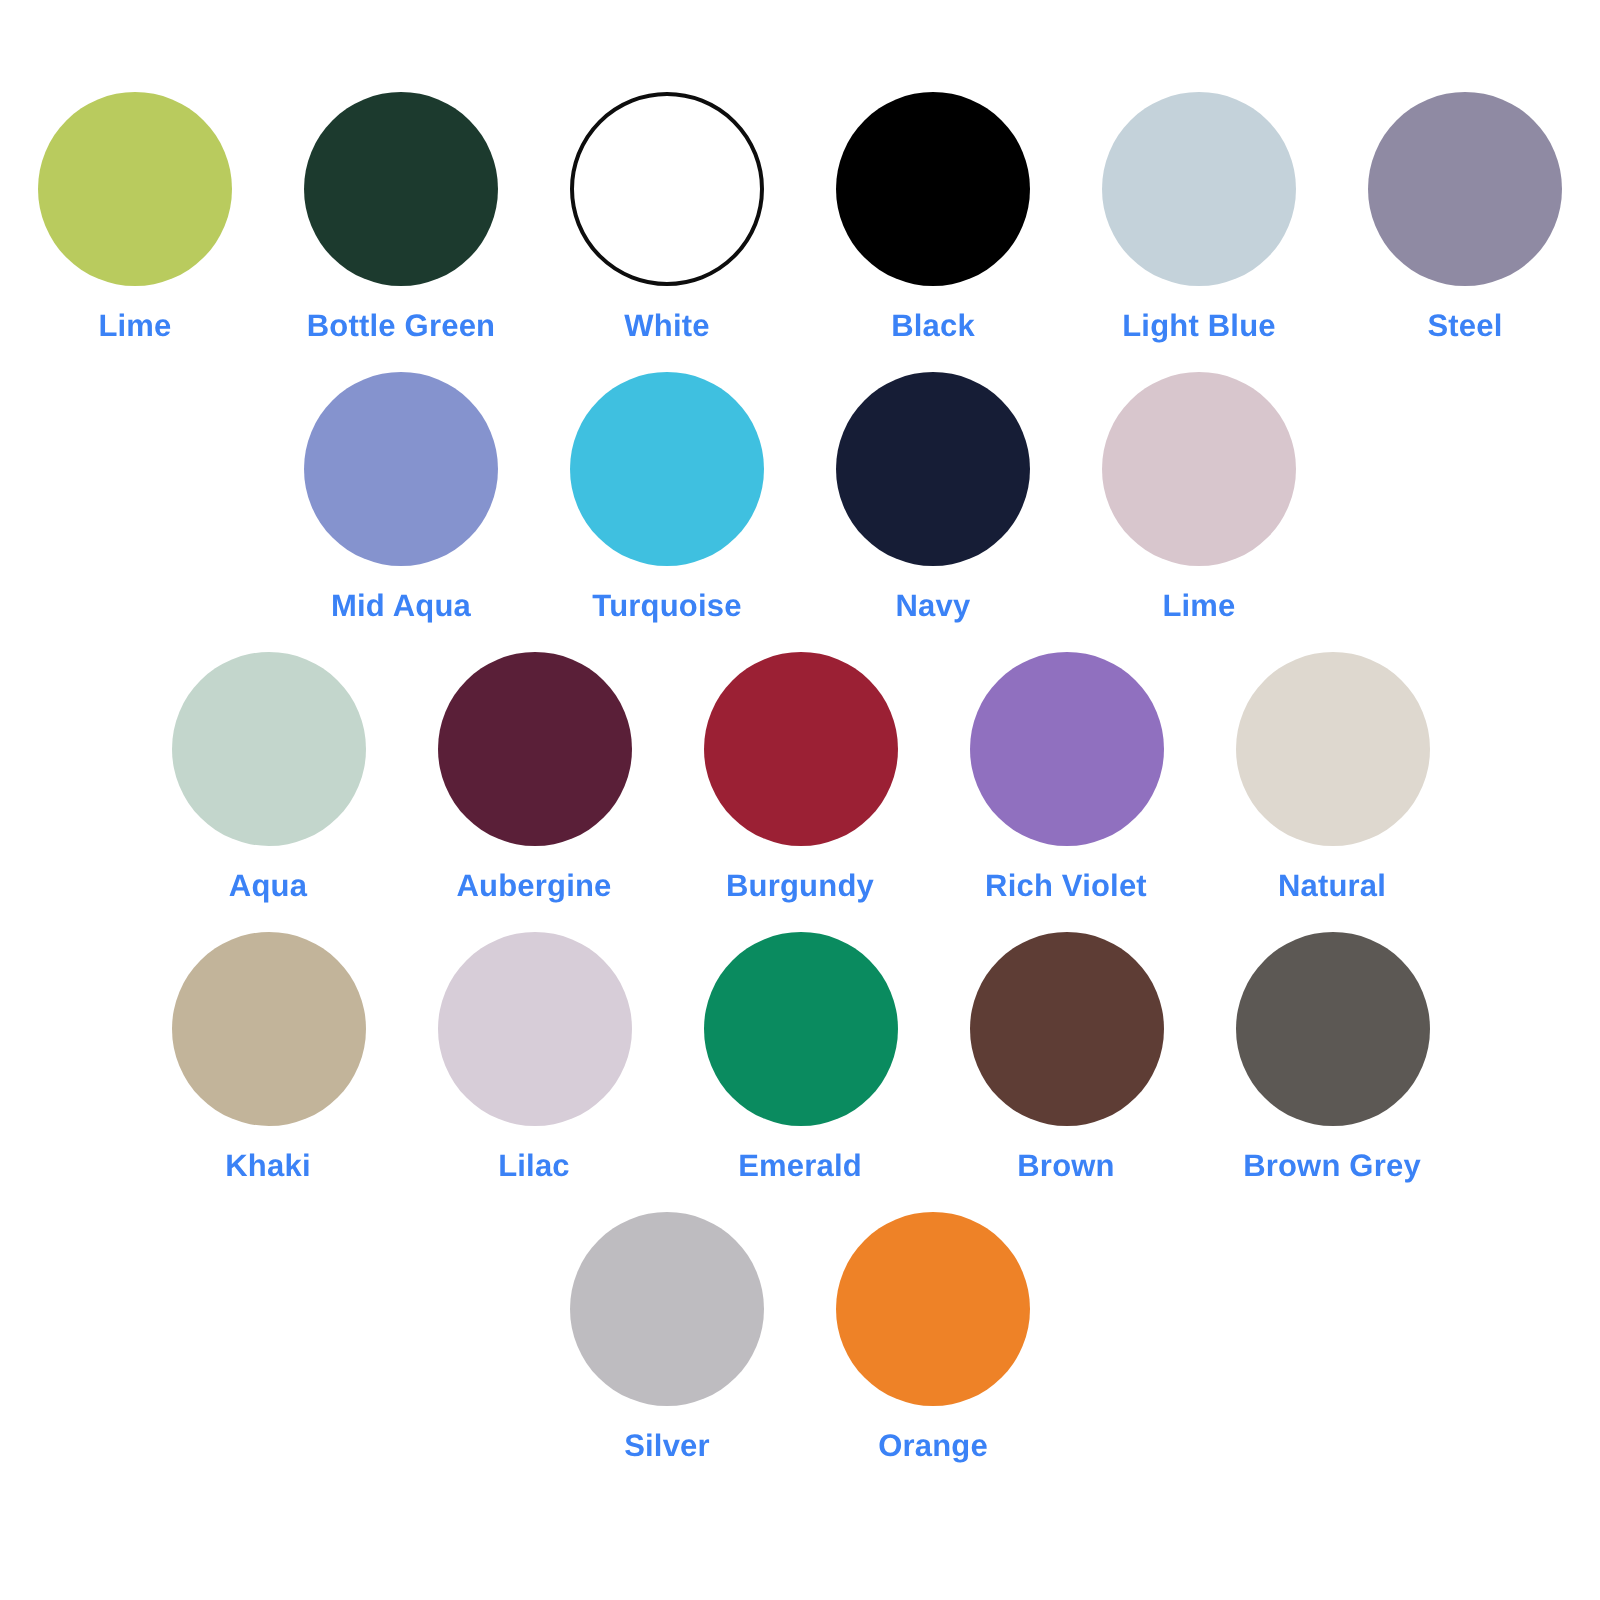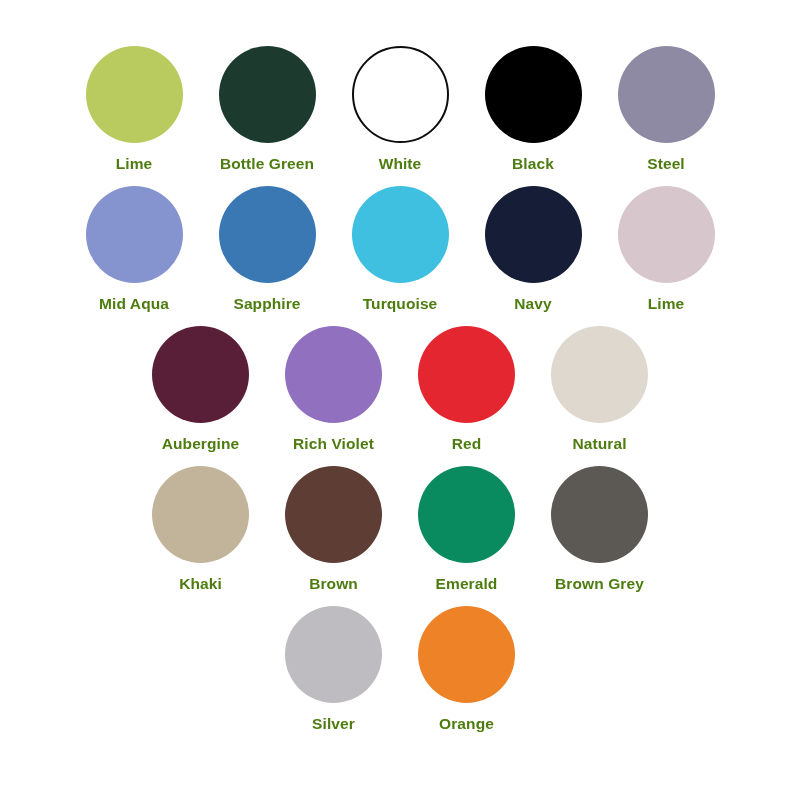--- a/index.html
+++ b/index.html
@@ -49,21 +49,21 @@
   }
 
   .swatch-circle.outlined {
     border: 2px solid #0d0d0d;
   }
 
   .swatch-label {
     margin-top: 13px;
     font-size: 15.5px;
     font-weight: bold;
-    color: #4d7c0f;
+    color: #3b82f6;
     letter-spacing: 0.1px;
     line-height: 1;
     white-space: nowrap;
     text-align: center;
   }
 </style>
 </head>
 <body>
 
 <div id="swatch-chart">
@@ -78,76 +78,84 @@
       </div>
       <div class="swatch-cell">
         <div class="swatch-circle outlined" style="background: rgb(255, 255, 255);"></div>
         <div class="swatch-label">White</div>
       </div>
       <div class="swatch-cell">
         <div class="swatch-circle" style="background: rgb(0, 0, 0);"></div>
         <div class="swatch-label">Black</div>
       </div>
       <div class="swatch-cell">
+        <div class="swatch-circle" style="background: rgb(196, 210, 218);"></div>
+        <div class="swatch-label">Light Blue</div>
+      </div>
+      <div class="swatch-cell">
         <div class="swatch-circle" style="background: rgb(143, 138, 163);"></div>
         <div class="swatch-label">Steel</div>
       </div>
     </div>
     <div class="swatch-row">
       <div class="swatch-cell">
         <div class="swatch-circle" style="background: rgb(133, 147, 206);"></div>
         <div class="swatch-label">Mid Aqua</div>
-      </div>
-      <div class="swatch-cell">
-        <div class="swatch-circle" style="background: rgb(58, 120, 180);"></div>
-        <div class="swatch-label">Sapphire</div>
       </div>
       <div class="swatch-cell">
         <div class="swatch-circle" style="background: rgb(63, 192, 224);"></div>
         <div class="swatch-label">Turquoise</div>
       </div>
       <div class="swatch-cell">
         <div class="swatch-circle" style="background: rgb(22, 29, 54);"></div>
         <div class="swatch-label">Navy</div>
       </div>
       <div class="swatch-cell">
         <div class="swatch-circle" style="background: rgb(216, 198, 205);"></div>
         <div class="swatch-label">Lime</div>
       </div>
     </div>
     <div class="swatch-row">
       <div class="swatch-cell">
+        <div class="swatch-circle" style="background: rgb(195, 214, 204);"></div>
+        <div class="swatch-label">Aqua</div>
+      </div>
+      <div class="swatch-cell">
         <div class="swatch-circle" style="background: rgb(90, 31, 56);"></div>
         <div class="swatch-label">Aubergine</div>
       </div>
       <div class="swatch-cell">
+        <div class="swatch-circle" style="background: rgb(155, 32, 52);"></div>
+        <div class="swatch-label">Burgundy</div>
+      </div>
+      <div class="swatch-cell">
         <div class="swatch-circle" style="background: rgb(144, 112, 191);"></div>
         <div class="swatch-label">Rich Violet</div>
-      </div>
-      <div class="swatch-cell">
-        <div class="swatch-circle" style="background: rgb(228, 38, 48);"></div>
-        <div class="swatch-label">Red</div>
       </div>
       <div class="swatch-cell">
         <div class="swatch-circle" style="background: rgb(222, 216, 207);"></div>
         <div class="swatch-label">Natural</div>
       </div>
     </div>
     <div class="swatch-row">
       <div class="swatch-cell">
         <div class="swatch-circle" style="background: rgb(194, 180, 154);"></div>
         <div class="swatch-label">Khaki</div>
       </div>
       <div class="swatch-cell">
-        <div class="swatch-circle" style="background: rgb(94, 61, 53);"></div>
-        <div class="swatch-label">Brown</div>
+        <div class="swatch-circle" style="background: rgb(215, 205, 216);"></div>
+        <div class="swatch-label">Lilac</div>
       </div>
       <div class="swatch-cell">
         <div class="swatch-circle" style="background: rgb(10, 139, 95);"></div>
         <div class="swatch-label">Emerald</div>
+      </div>
+      <div class="swatch-cell">
+        <div class="swatch-circle" style="background: rgb(94, 61, 53);"></div>
+        <div class="swatch-label">Brown</div>
       </div>
       <div class="swatch-cell">
         <div class="swatch-circle" style="background: rgb(92, 88, 84);"></div>
         <div class="swatch-label">Brown Grey</div>
       </div>
     </div>
     <div class="swatch-row">
       <div class="swatch-cell">
         <div class="swatch-circle" style="background: rgb(190, 188, 192);"></div>
         <div class="swatch-label">Silver</div>

